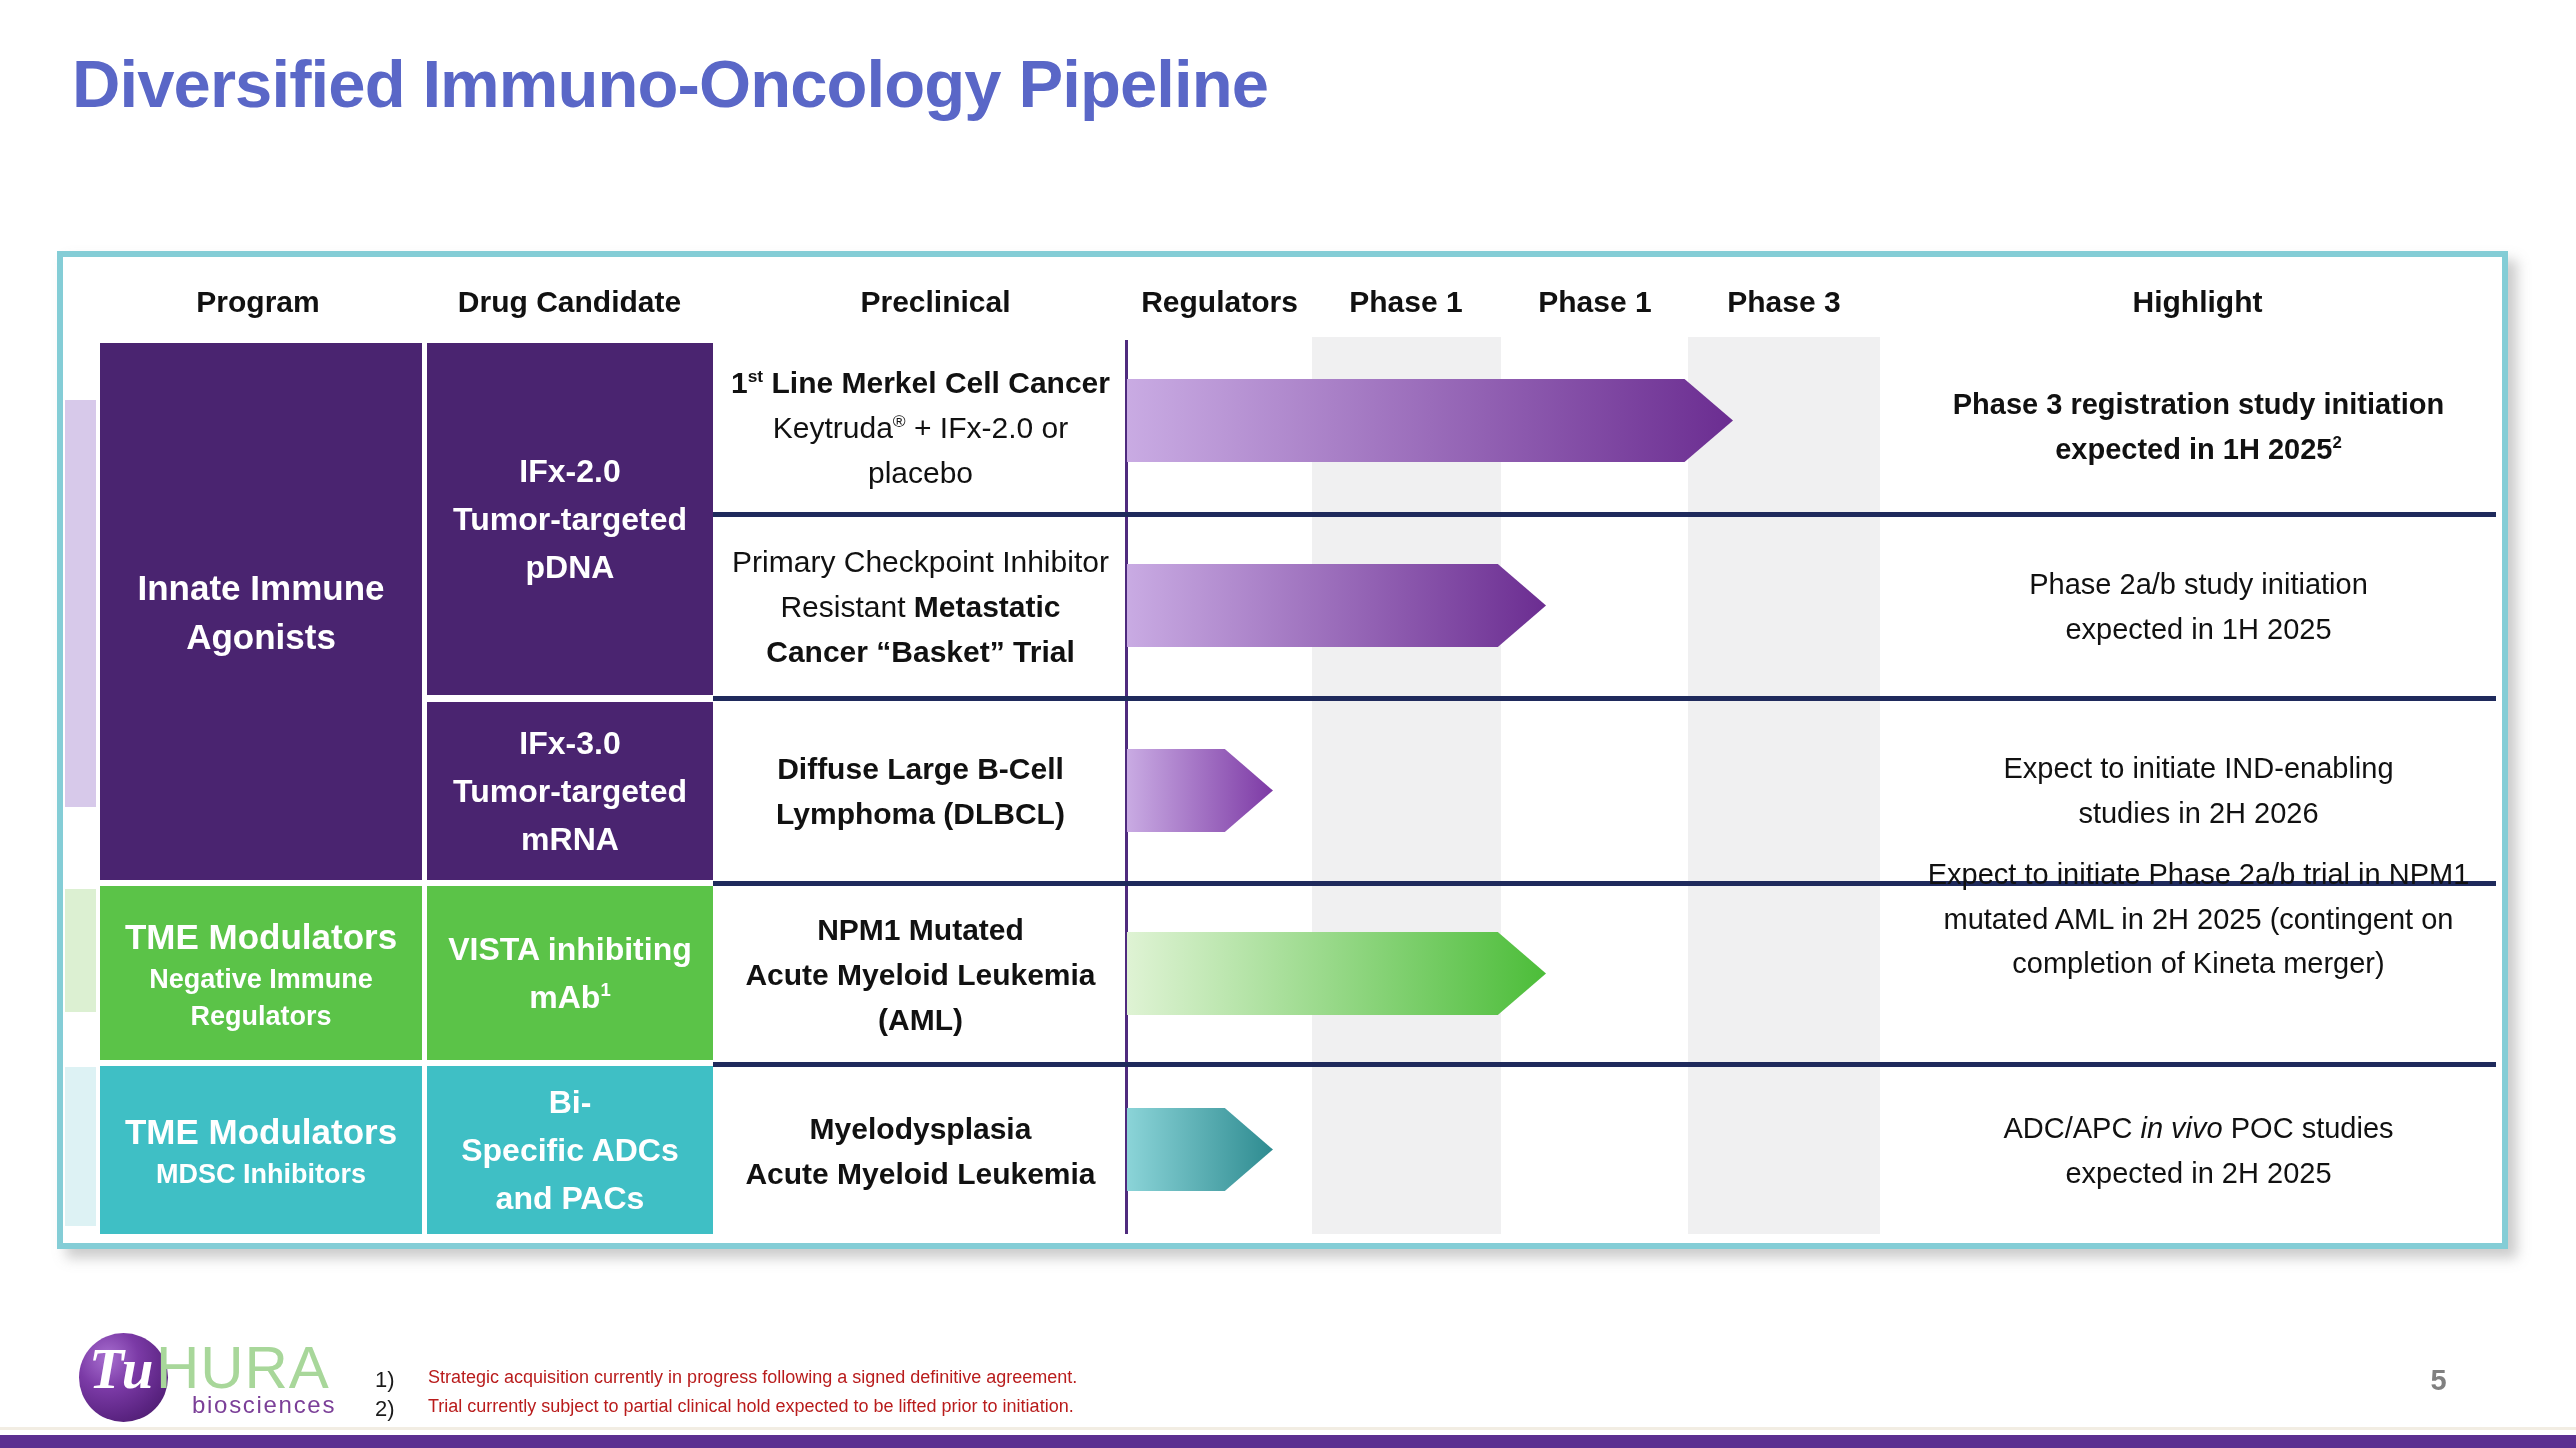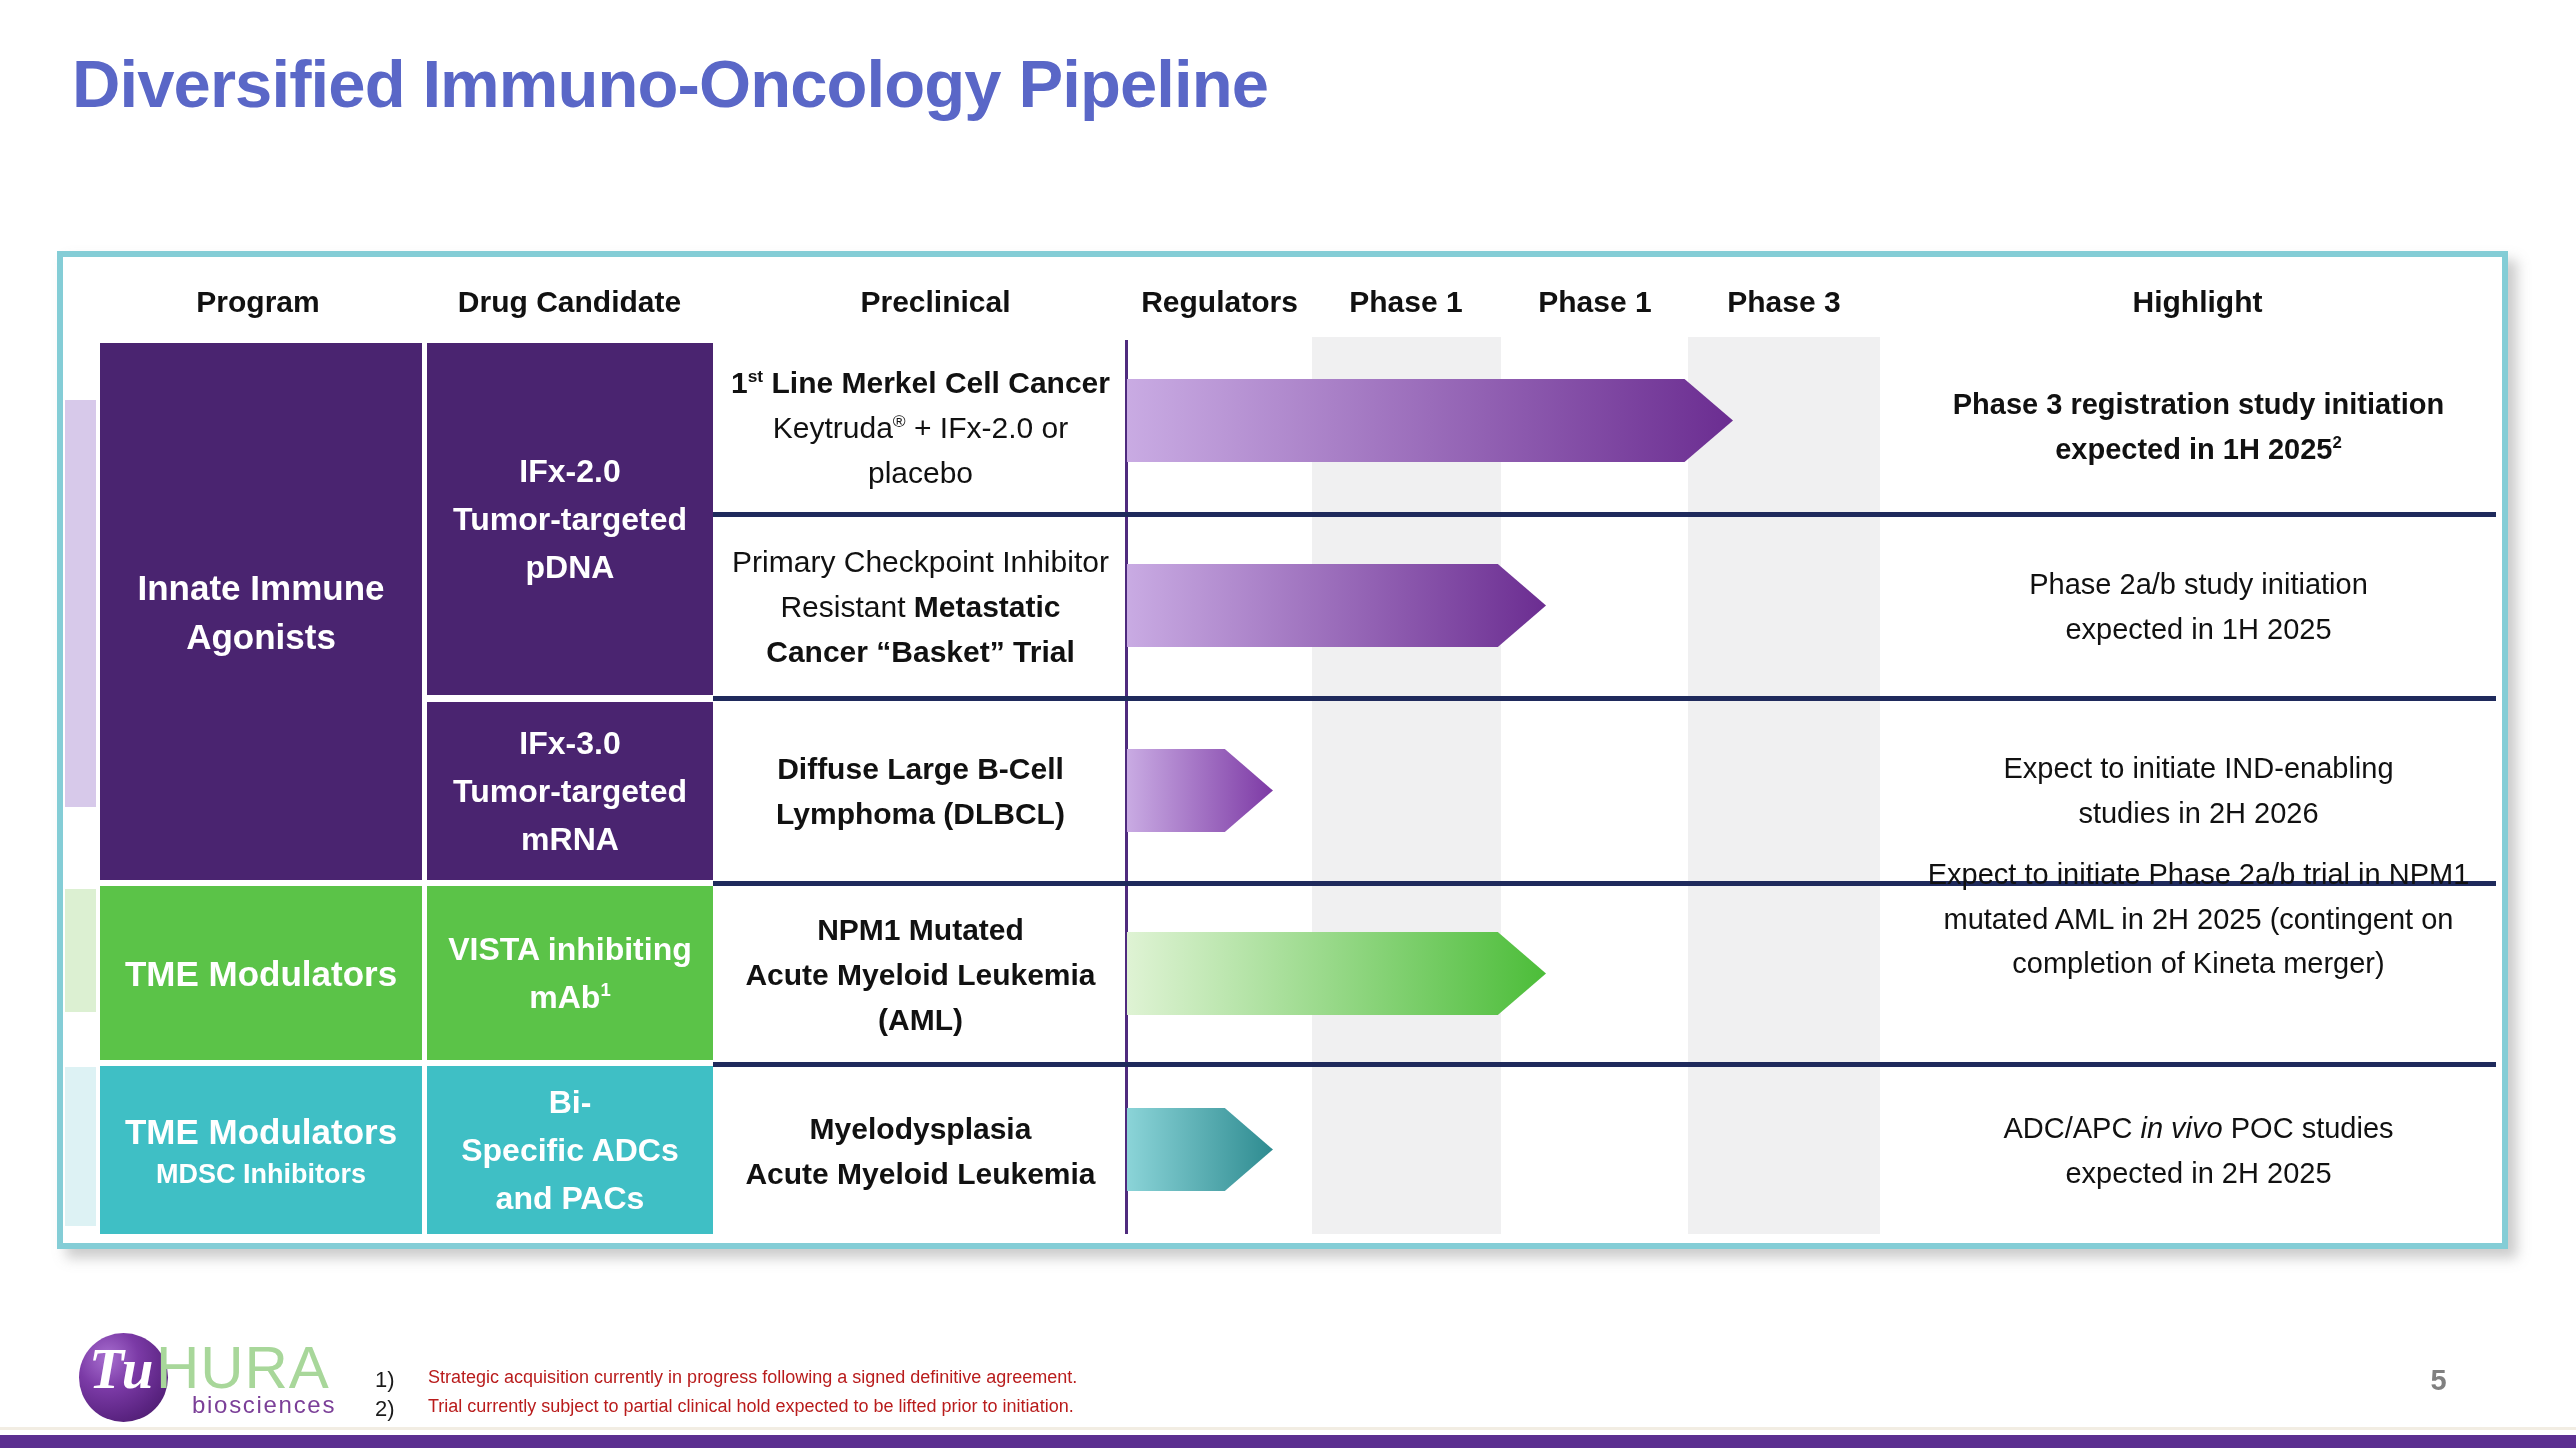--- a/index.html
+++ b/index.html
@@ -100,20 +100,21 @@
 
 <div class="abs accent accent-purple"></div>
 <div class="abs accent accent-green"></div>
 <div class="abs accent accent-teal"></div>
 
 <div class="abs block purple center" style="left:100px;top:343px;width:322px;height:537px;">
   <div class="prog-label">Innate Immune<br>Agonists</div>
 </div>
 <div class="abs block green center" style="left:100px;top:886px;width:322px;height:174px;flex-direction:column;">
   <div class="prog-label">TME Modulators</div>
+  <div class="prog-sub">Negative Immune<br>Regulators</div>
 </div>
 <div class="abs block teal center" style="left:100px;top:1066px;width:322px;height:168px;flex-direction:column;">
   <div class="prog-label">TME Modulators</div>
   <div class="prog-sub">MDSC Inhibitors</div>
 </div>
 
 <div class="abs block purple center" style="left:427px;top:343px;width:286px;height:352px;">
   <div class="cand-label">IFx-2.0<br>Tumor-targeted<br>pDNA</div>
 </div>
 <div class="abs block purple center" style="left:427px;top:702px;width:286px;height:178px;">

